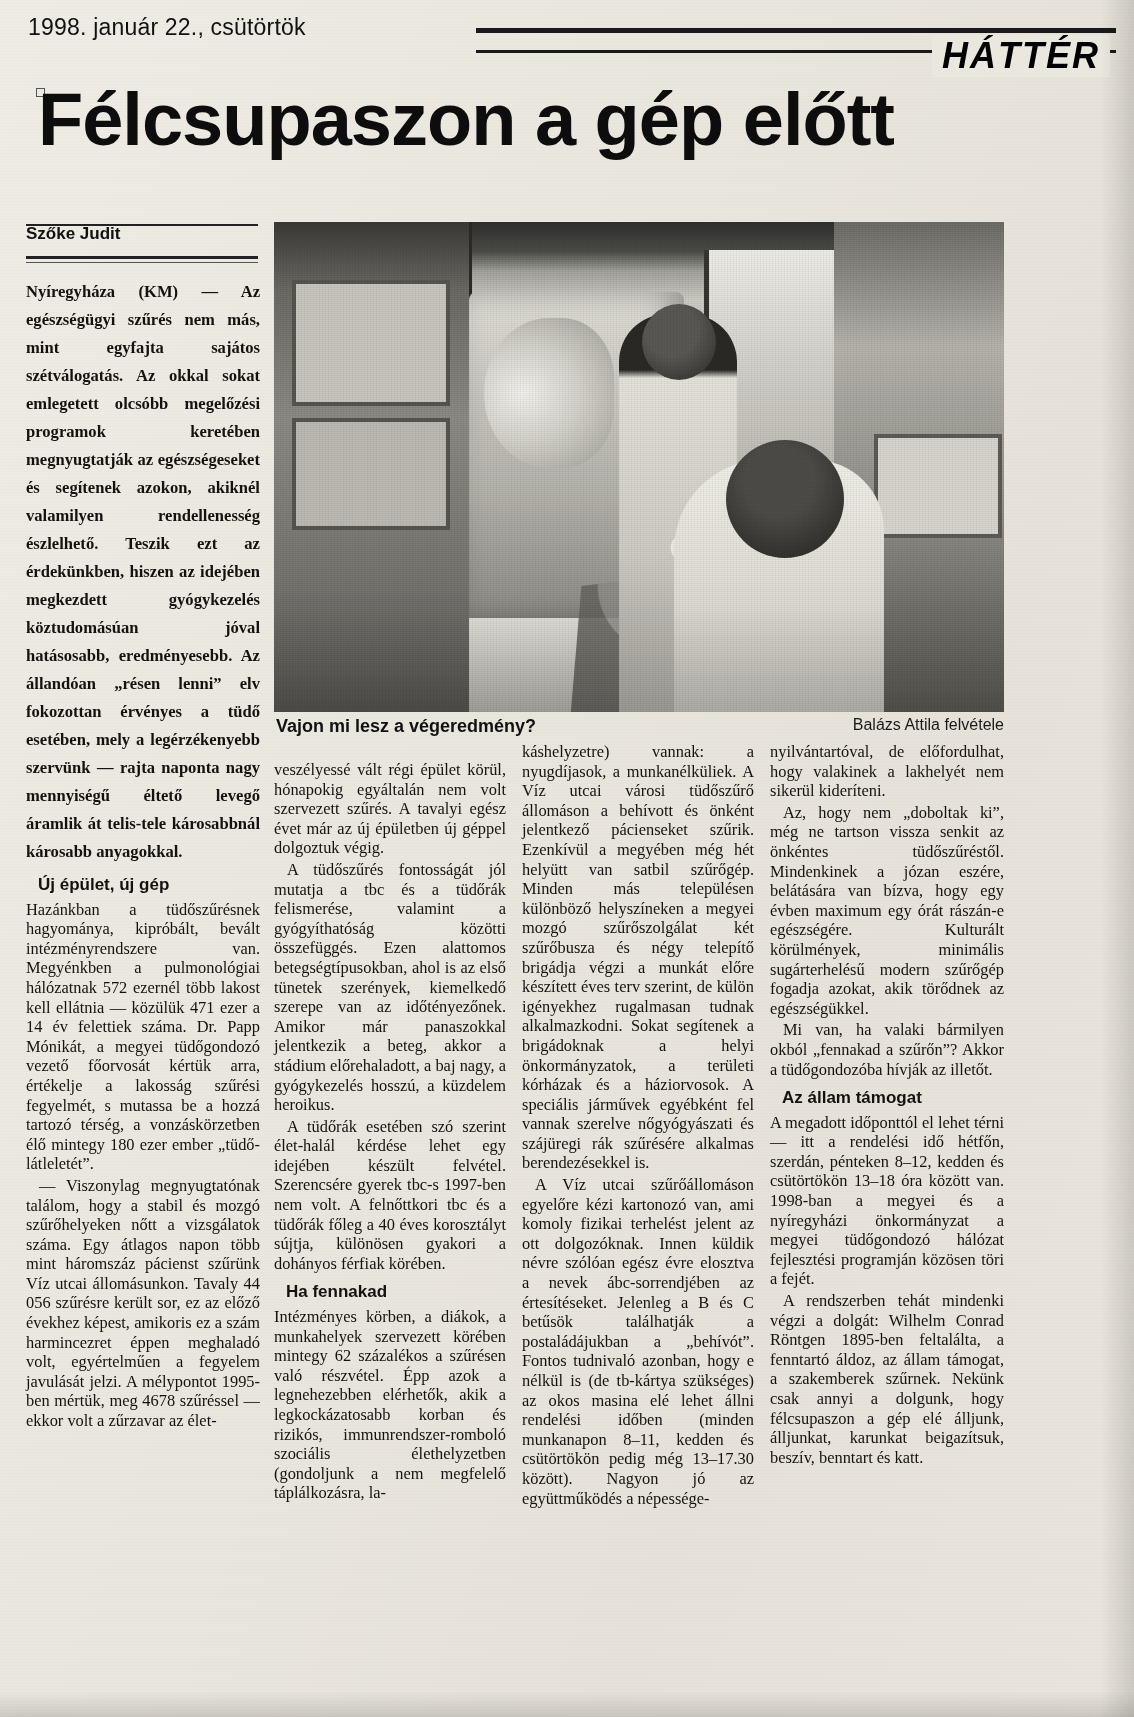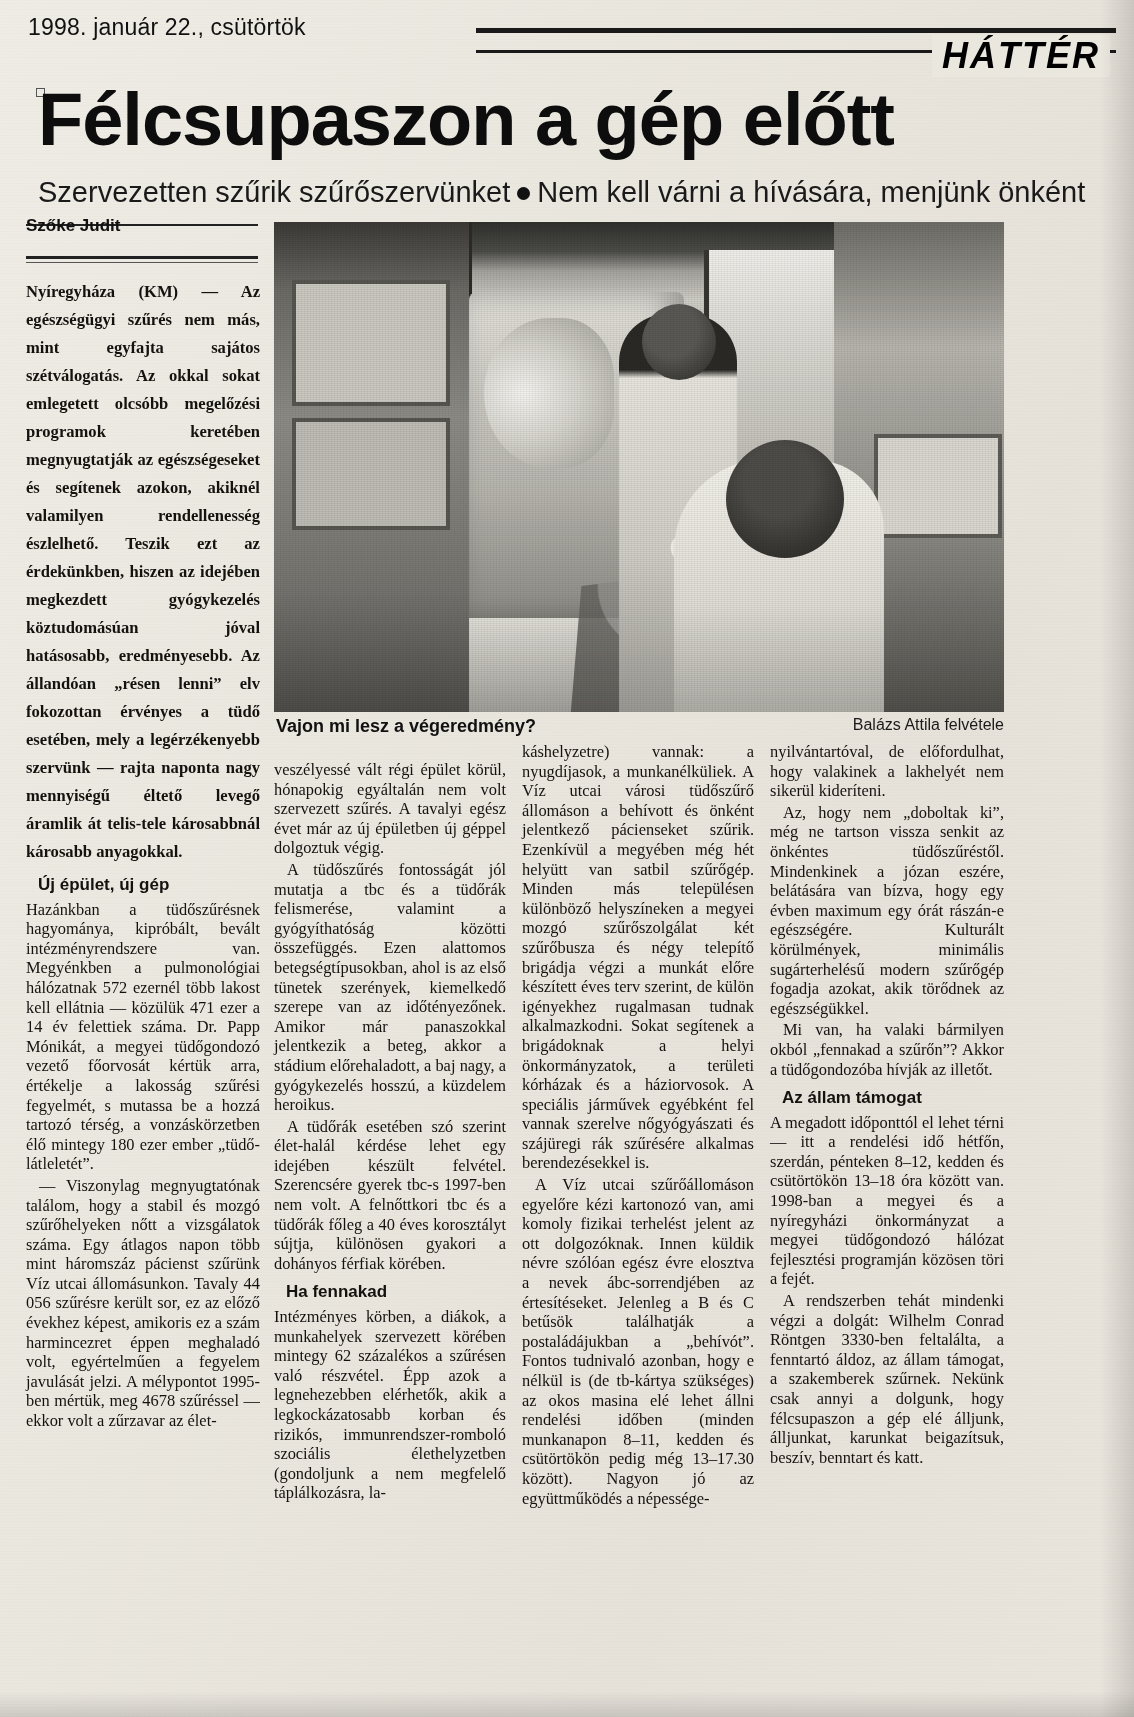--- a/index.html
+++ b/index.html
@@ -57,21 +57,21 @@
     font-family:"Liberation Sans", sans-serif;
     font-size:29px;color:#1a1a1a;
     white-space:nowrap;
   }
   .bullet{
     display:inline-block;width:13px;height:13px;border-radius:50%;
     background:#111;margin:0 7px 2px 7px;vertical-align:middle;
   }
   
   .byline{
-    position:absolute;left:26px;top:216px;width:230px;
+    position:absolute;left:26px;top:224px;width:230px;
     font-family:"Liberation Sans", sans-serif;
     font-weight:bold;font-size:17px;color:#111;
   }
   .byline-rule-a{position:absolute;left:26px;top:224px;width:232px;height:2px;background:#222;}
   .byline-rule-b{position:absolute;left:26px;top:256px;width:232px;height:3px;background:#222;}
   .byline-rule-c{position:absolute;left:26px;top:262px;width:232px;height:1px;background:#555;}
 
   
   .photo{
     position:absolute;left:274px;top:222px;width:730px;height:490px;
@@ -222,24 +222,20 @@
       <div class="rule-top"></div>
       <div class="rule-bot"></div>
       <div class="section-name">HÁTTÉR</div>
     </div>
   </div>
 
   <div class="corner-mark"></div>
 
   <div class="headline">Félcsupaszon a gép előtt</div>
 
-  <div class="subhead">
-    
-    <span>Szervezetten szűrik szűrőszervünket</span><span class="bullet"></span><span>Nem kell várni a hívására, menjünk önként</span>
-  </div>
 
   <div class="byline-rule-a"></div>
   <div class="byline">Szőke Judit</div>
   <div class="byline-rule-b"></div>
   <div class="byline-rule-c"></div>
 
   <div class="photo">
     <div class="bg"></div>
     <div class="wallL"></div>
     <div class="panel"></div>
@@ -288,18 +284,18 @@
     <p class="first">káshelyzetre) vannak: a nyugdíjasok, a munkanélküliek. A Víz utcai városi tüdőszűrő állomáson a behívott és önként jelentkező pácienseket szűrik. Ezenkívül a megyében még hét helyütt van satbil szűrőgép. Minden más településen különböző helyszíneken a megyei mozgó szűrőszolgálat két szűrőbusza és négy telepítő brigádja végzi a munkát előre készített éves terv szerint, de külön igényekhez rugalmasan tudnak alkalmazkodni. Sokat segítenek a brigádoknak a helyi önkormányzatok, a területi kórházak és a háziorvosok. A speciális járművek egyébként fel vannak szerelve nőgyógyászati és szájüregi rák szűrésére alkalmas berendezésekkel is.</p>
     <p>A Víz utcai szűrőállomáson egyelőre kézi kartonozó van, ami komoly fizikai terhelést jelent az ott dolgozóknak. Innen küldik névre szólóan egész évre elosztva a nevek ábc-sorrendjében az értesítéseket. Jelenleg a B és C betűsök találhatják a postaládájukban a „behívót”. Fontos tudnivaló azonban, hogy e nélkül is (de tb-kártya szükséges) az okos masina elé lehet állni rendelési időben (minden munkanapon 8–11, kedden és csütörtökön pedig még 13–17.30 között). Nagyon jó az együttműködés a népessége-</p>
   </div>
 
   <div class="col" id="col4">
     <p class="first">nyilvántartóval, de előfordulhat, hogy valakinek a lakhelyét nem sikerül kideríteni.</p>
     <p>Az, hogy nem „doboltak ki”, még ne tartson vissza senkit az önkéntes tüdőszűréstől. Mindenkinek a józan eszére, belátására van bízva, hogy egy évben maximum egy órát rászán-e egészségére. Kulturált körülmények, minimális sugárterhelésű modern szűrőgép fogadja azokat, akik törődnek az egészségükkel.</p>
     <p>Mi van, ha valaki bármilyen okból „fennakad a szűrőn”? Akkor a tüdőgondozóba hívják az illetőt.</p>
     <h3>Az állam támogat</h3>
     <p class="first">A megadott időponttól el lehet térni — itt a rendelési idő hétfőn, szerdán, pénteken 8–12, kedden és csütörtökön 13–18 óra között van. 1998-ban a megyei és a nyíregyházi önkormányzat a megyei tüdőgondozó hálózat fejlesztési programján közösen töri a fejét.</p>
-    <p>A rendszerben tehát mindenki végzi a dolgát: Wilhelm Conrad Röntgen 3330-ben feltalálta, a fenntartó áldoz, az állam támogat, a szakemberek szűrnek. Nekünk csak annyi a dolgunk, hogy félcsupaszon a gép elé álljunk, álljunkat, karunkat beigazítsuk, beszív, benntart és katt.</p>
+    <p>A rendszerben tehát mindenki végzi a dolgát: Wilhelm Conrad Röntgen 1895-ben feltalálta, a fenntartó áldoz, az állam támogat, a szakemberek szűrnek. Nekünk csak annyi a dolgunk, hogy félcsupaszon a gép elé álljunk, álljunkat, karunkat beigazítsuk, beszív, benntart és katt.</p>
   </div>
 
   <div class="edge-shadow"></div>
   <div class="bottom-shadow"></div>
 </div>
 
 </body></html>

